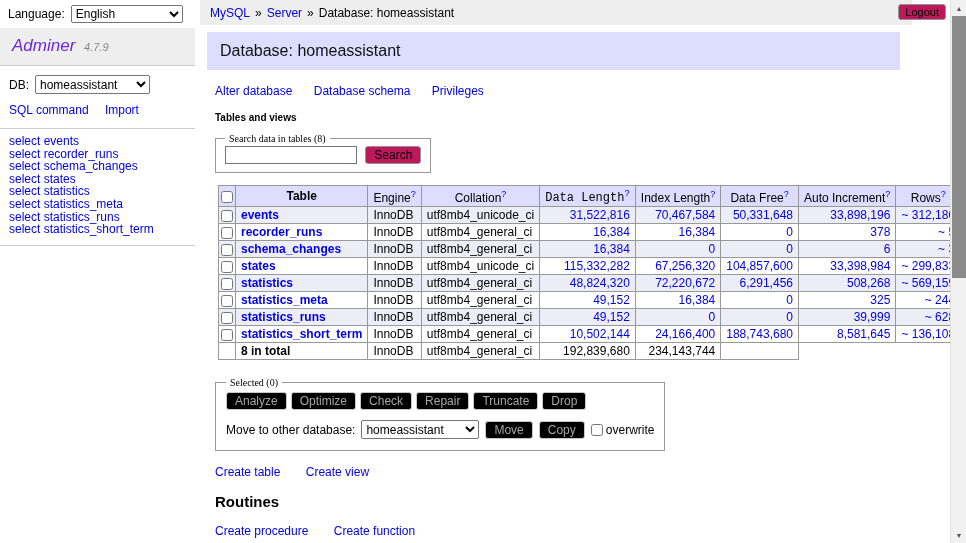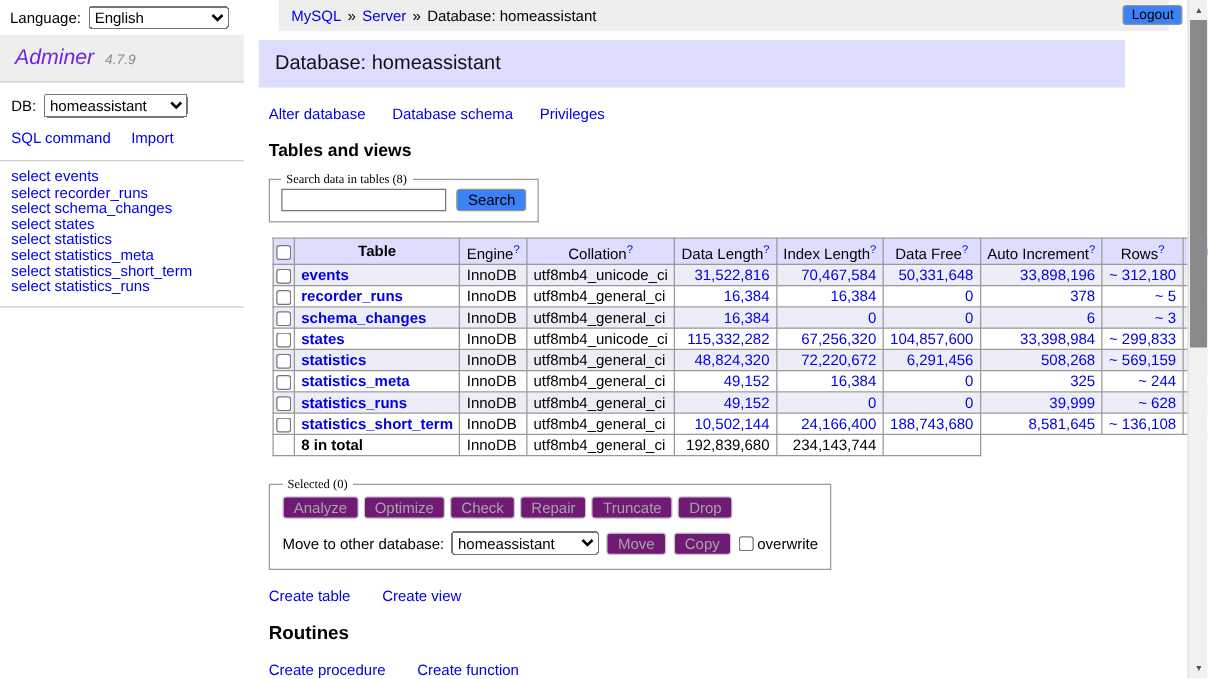--- a/index.html
+++ b/index.html
@@ -4,35 +4,35 @@
 <style>
   * { box-sizing: border-box; }
   html, body { margin: 0; padding: 0; background: #fff; }
   .page {
     position: relative; width: 966px; height: 543px; overflow: hidden;
     font-family: "Liberation Sans", sans-serif; font-size: 12px; color: #000; background: #fff;
   }
   a { color: #0000e0; text-decoration: none; cursor: pointer; }
   button {
     font-family: inherit; font-size: 12px; color: #000;
-    background: #3b82f6; border: 1px solid #949494; border-radius: 3px; padding: 1px 8px;
-  }
-  button:disabled { color: #a6a6a6; background: #701a75; border-color: #c9c9c9; }
+    background: #be185d; border: 1px solid #949494; border-radius: 3px; padding: 1px 8px;
+  }
+  button:disabled { color: #a6a6a6; background: #000000; border-color: #c9c9c9; }
   select { font-family: inherit; font-size: 12px; }
   input[type="text"] { font-family: inherit; font-size: 12px; border: 1px solid #767676; height: 18px; padding: 0 3px; }
   input[type="checkbox"] { width: 12px; height: 12px; margin: 0; vertical-align: middle; }
 
   
   .lang-row { position: absolute; top: 5px; left: 8px; display: flex; align-items: center; gap: 6px; }
   .lang-row select { width: 112px; height: 18px; }
 
   
   .breadcrumb-bar {
     position: absolute; left: 200px; top: 0; width: 712px; height: 25px;
-    background: #eeeeee; display: flex; align-items: center; gap: 5px; padding: 0 10px; margin-left: 23px;
+    background: #eeeeee; display: flex; align-items: center; gap: 5px; padding: 0 10px;
   }
   .breadcrumb-bar .sep { color: #000; }
   .logout { position: absolute; top: 4px; right: 20px; font-size: 11px; padding: 1px 6px; }
 
   
   .sidebar { position: absolute; left: 0; top: 28px; width: 195px; }
   .logo {
     margin: 0; background: #eeeeee; border-bottom: 1px solid #ccc;
     padding: 8px 12px 9px; font-size: 17px; font-weight: normal; font-style: italic; color: #777;
   }
@@ -46,42 +46,42 @@
   .tline { line-height: 12.6px; white-space: nowrap; }
 
   
   .content { position: absolute; left: 200px; top: 25px; width: 750px; }
   .title {
     margin: 7px 0 0 7px; width: 693px; background: #ddddff;
     padding: 10px 13px; font-size: 16px; font-weight: normal; color: #111;
   }
   .nav-links { margin: 14px 0 12px 15px; }
   .nav-links a { margin-right: 18px; }
-  h3.heading { margin: 14px 0 0 15px; font-size: 14px; font-weight: bold; color: #000; }
+  h3.heading { margin: 14px 0 0 15px; font-size: 10px; font-weight: bold; color: #000; }
 
   fieldset { border: 1px solid #999; margin: 0; display: inline-block; }
   legend { font-size: 10px; padding: 0 4px; font-family: Liberation Serif, serif; }
   .search-fs { margin: 10px 0 0 15px; padding: 2px 9px 8px; }
   .search-fs input { width: 132px; }
   .search-fs button { margin-left: 5px; }
 
   table.data { border-collapse: collapse; margin: 12px 0 0 18px; font-size: 12px; }
   .data td, .data th { border: 1px solid #999; padding: 1px 5px; height: 17px; line-height: 14px; white-space: nowrap; }
   .data thead td, .data thead th { background: #ddddff; text-align: center; font-weight: normal; }
   .data thead th.tname-h { font-weight: bold; width: 112px; }
   .data thead td.col-h sup a { font-size: 9px; }
   .data .check { width: 16px; text-align: center; padding: 1px 2px; }
   .data tbody tr:nth-child(odd) { background: #ededf7; }
   .data tbody th.tname { text-align: left; font-weight: bold; }
   .data tbody th.tname a { font-weight: bold; }
   .data td.num { text-align: right; }
   .data tfoot th.total { text-align: left; font-weight: bold; background: #fff; }
   .data tfoot td { background: #fff; }
   .data tfoot td.plain { text-align: right; color: #000; }
-  .col-engine { width: 44px; } .col-collation { width: 97px; } .col-dl { width: 67px; }
+  .col-engine { width: 44px; } .col-collation { width: 97px; } .col-dl { width: 67px; font-family: Liberation Mono, monospace; }
   .col-il { width: 69px; } .col-df { width: 61px; } .col-ai { width: 73px; }
   .col-rows { width: 56px; } .col-comment { width: 52px; }
 
   .selected-fs { margin: 17px 0 0 15px; padding: 4px 10px 11px; min-width: 388px; }
   .btn-row button { margin-right: 4px; }
   .move-row { margin-top: 10px; display: flex; align-items: center; gap: 6px; }
   .move-row select { width: 118px; height: 19px; }
   .overwrite-label { display: inline-flex; align-items: center; gap: 3px; }
 
   .links-row { margin: 14px 0 0 15px; }
@@ -132,22 +132,22 @@
         <a href="#">Import</a>
       </div>
     </div>
     <div class="tables-list">
         <div class="tline"><a href="#">select events</a></div>
         <div class="tline"><a href="#">select recorder_runs</a></div>
         <div class="tline"><a href="#">select schema_changes</a></div>
         <div class="tline"><a href="#">select states</a></div>
         <div class="tline"><a href="#">select statistics</a></div>
         <div class="tline"><a href="#">select statistics_meta</a></div>
+        <div class="tline"><a href="#">select statistics_runs</a></div>
         <div class="tline"><a href="#">select statistics_short_term</a></div>
-        <div class="tline"><a href="#">select statistics_runs</a></div>
       </div>
   </aside>
 
   <main class="content">
     <h2 class="title">Database: homeassistant</h2>
 
     <p class="nav-links">
       <a href="#">Alter database</a>
       <a href="#">Database schema</a>
       <a href="#">Privileges</a>

